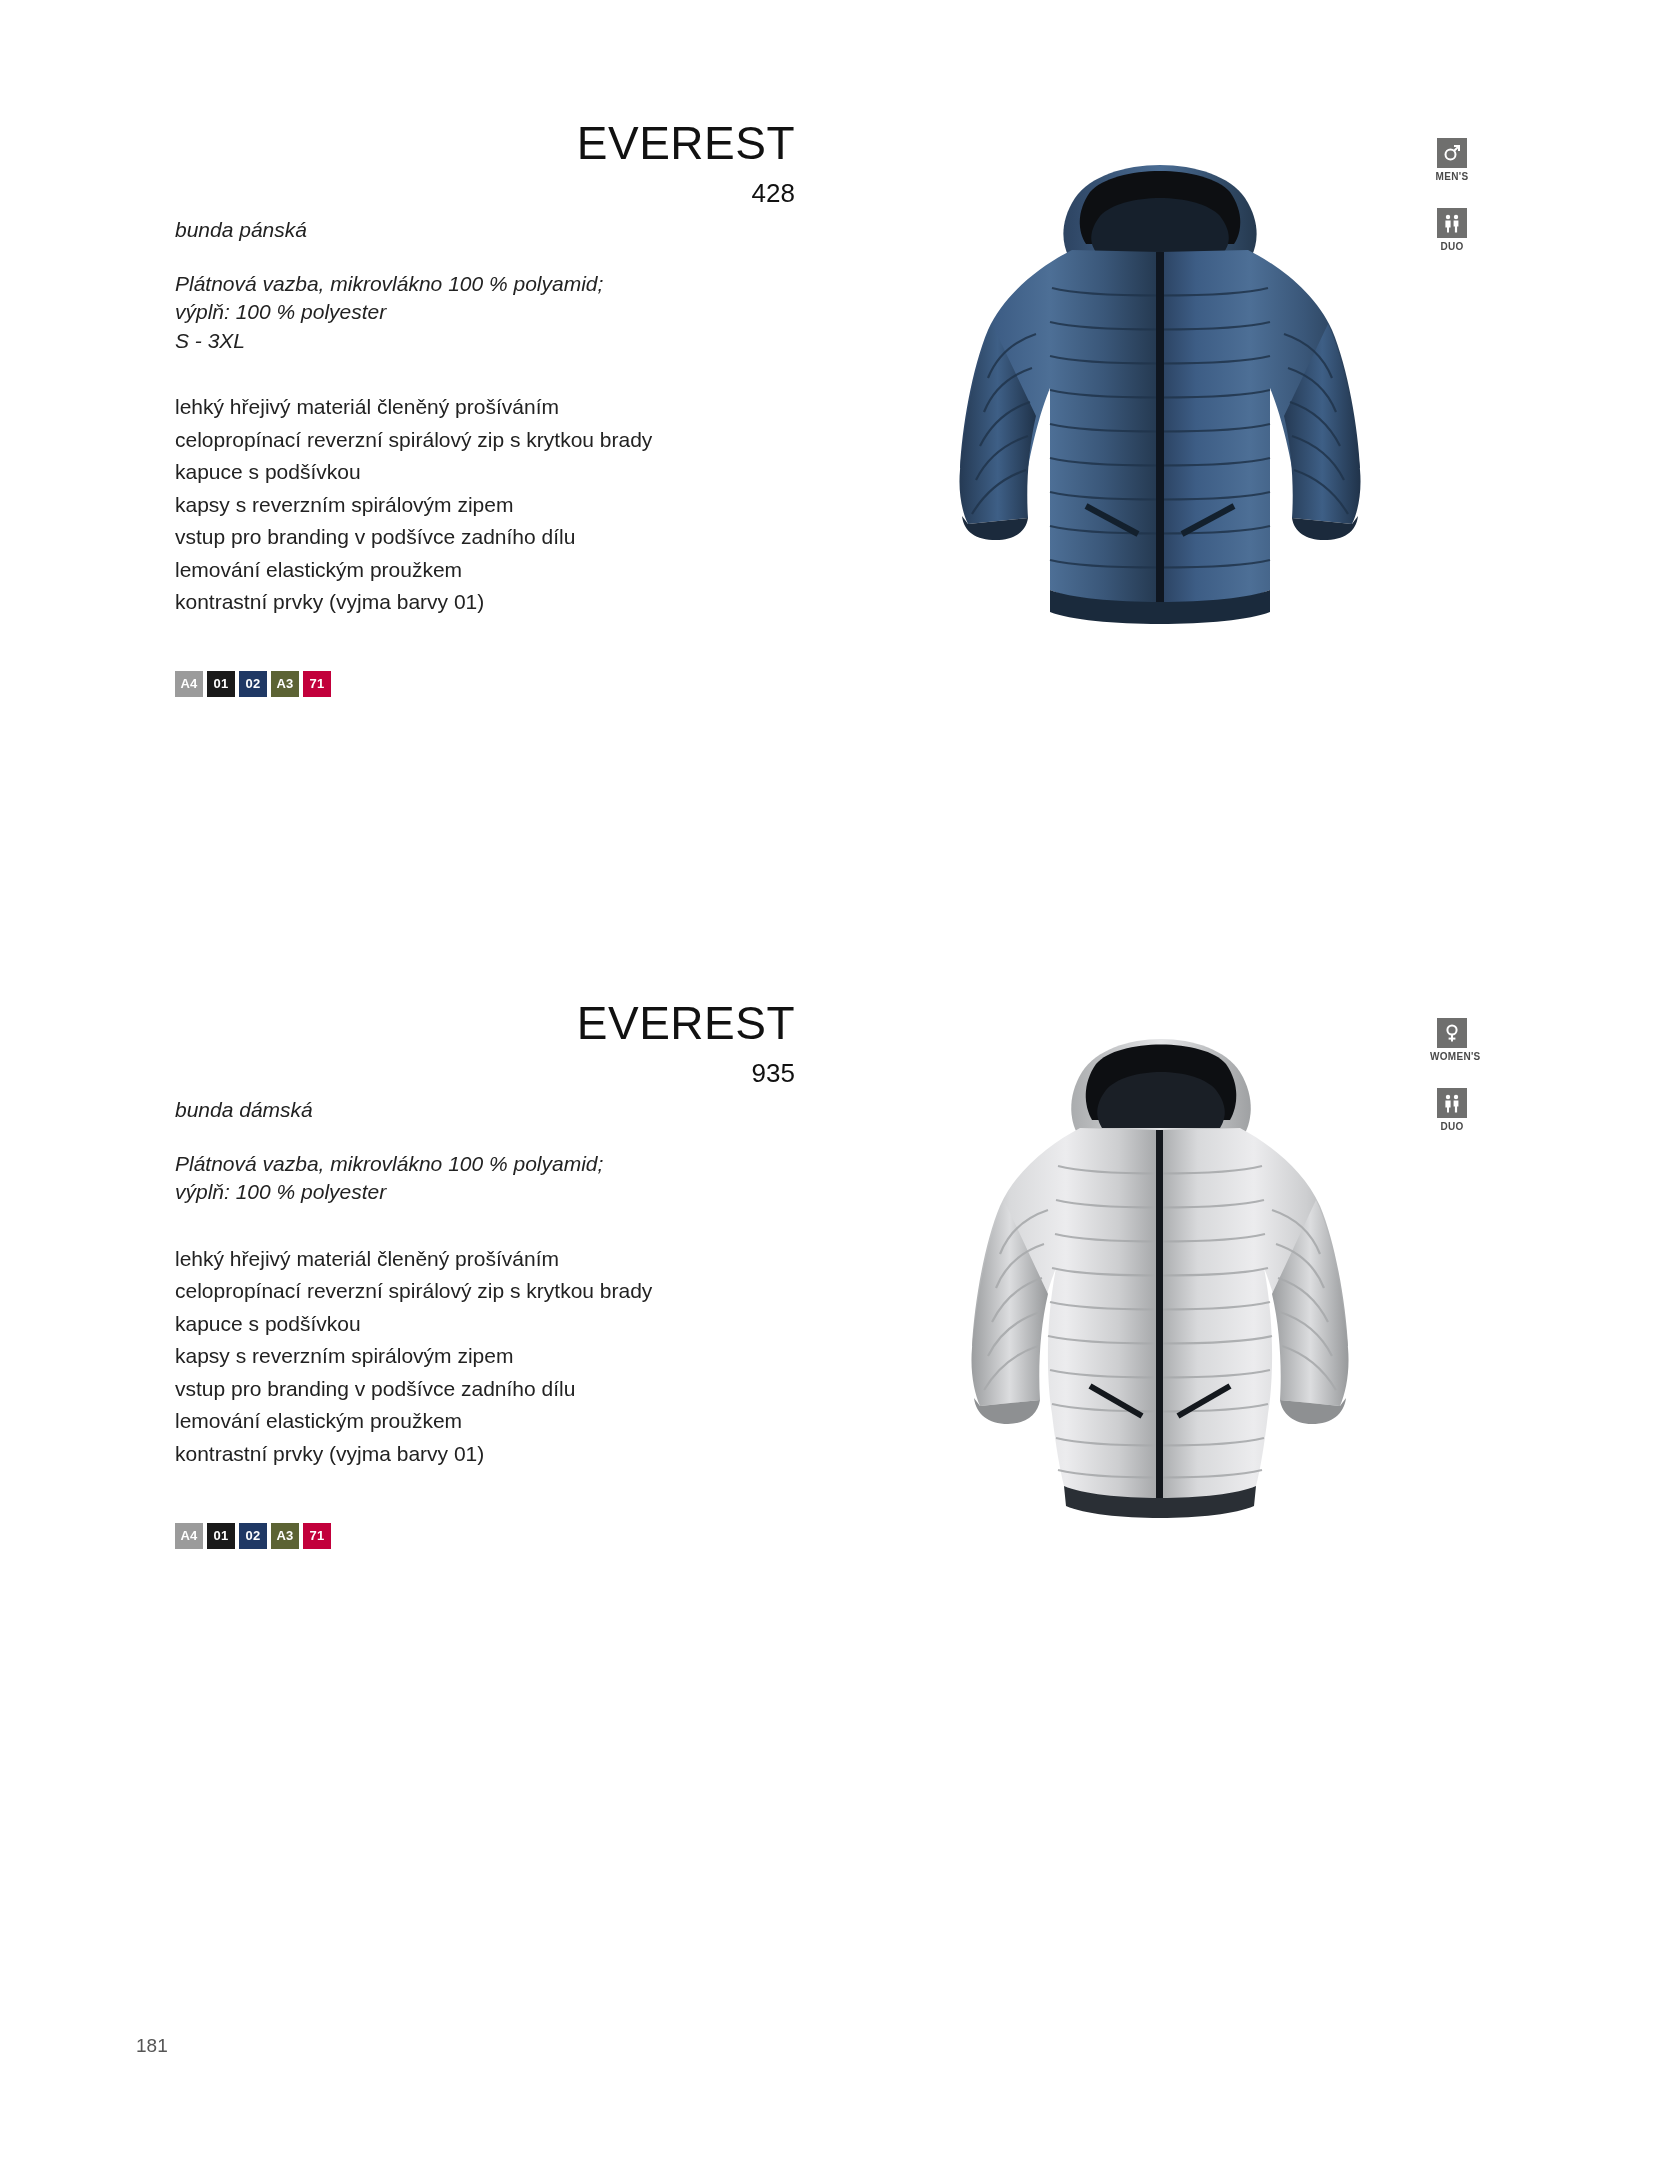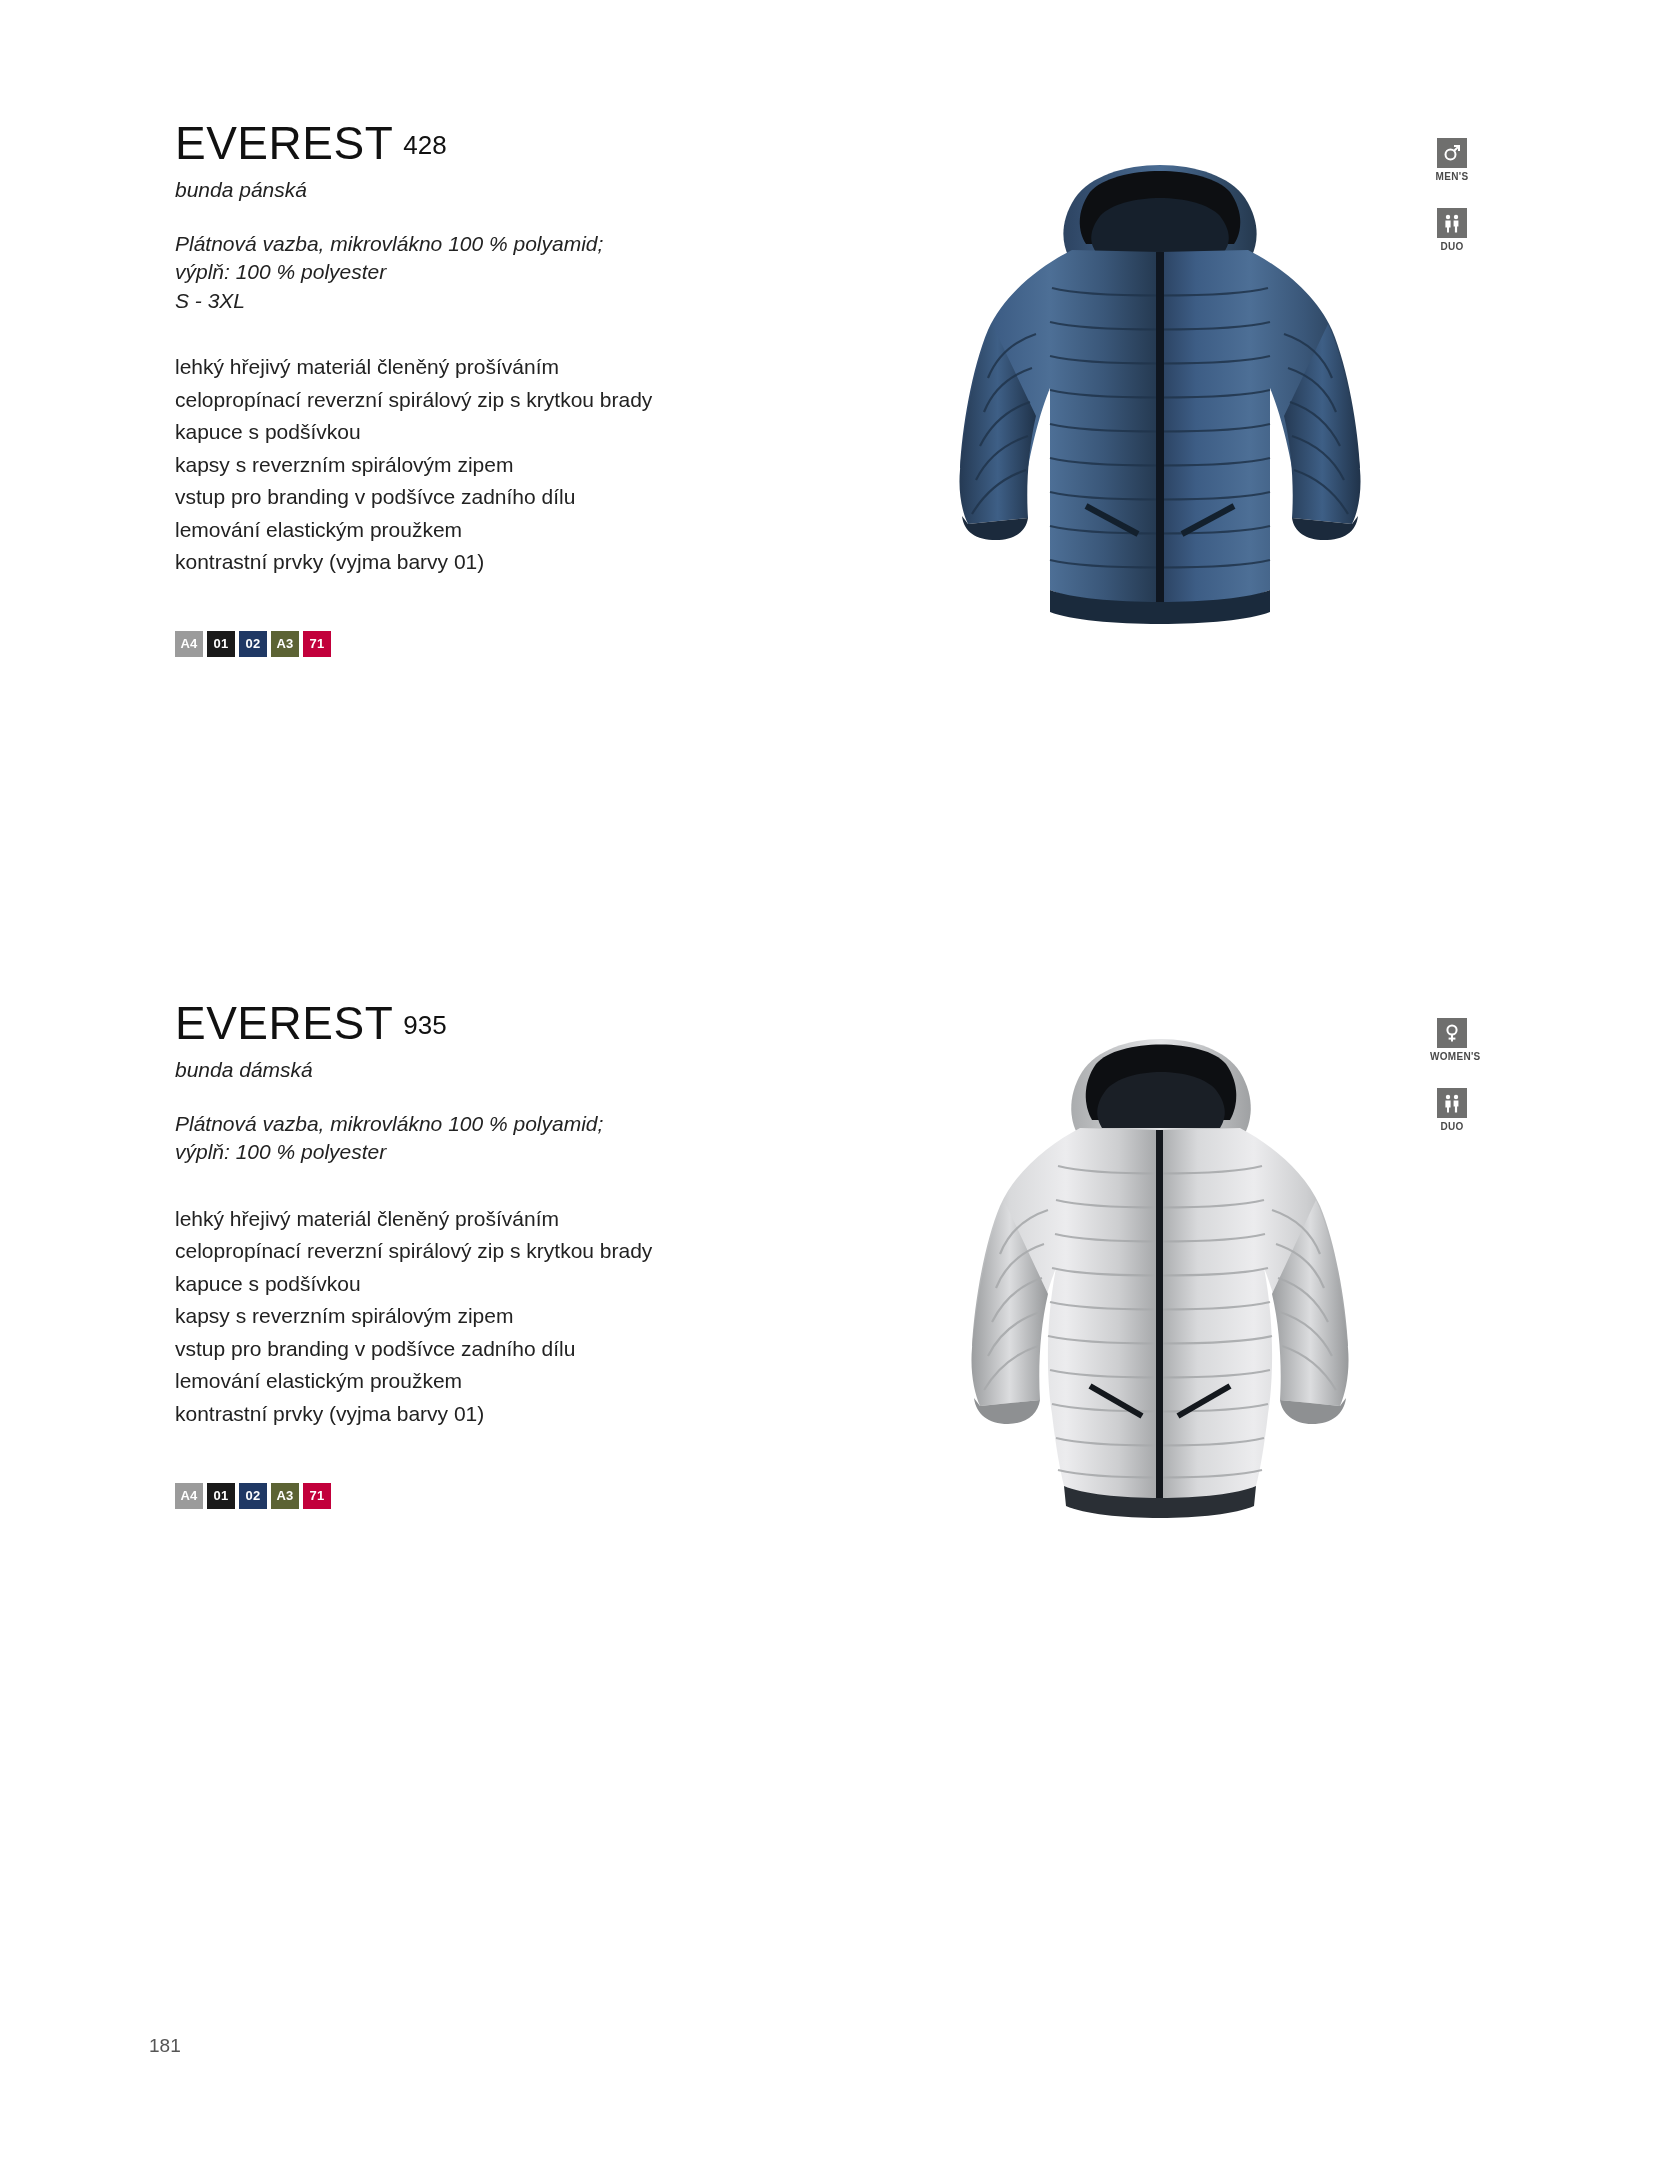--- a/index.html
+++ b/index.html
@@ -33,22 +33,23 @@
 
   .text-col {
     position: absolute;
     left: 175px;
     top: 0;
     width: 620px;
   }
 
   .title-row {
     display: flex;
-    align-items: center;
+    align-items: flex-end;
     gap: 10px;
+    flex-direction: column;
   }
   .title {
     font-size: 46px;
     letter-spacing: 0.5px;
     font-weight: 400;
     line-height: 1;
     color: #111;
     font-family: "Liberation Sans", sans-serif;
   }
   .title-sup {
@@ -133,21 +134,21 @@
     margin-top: 3px;
     font-size: 10px;
     font-weight: 700;
     letter-spacing: 0.3px;
     color: #4a4a4a;
   }
 
   
   .page-number {
     position: absolute;
-    left: 149px;
+    left: 136px;
     top: 2035px;
     font-size: 19px;
     color: #555;
   }
 </style>
 </head>
 <body>
 
 <div class="page">
 

